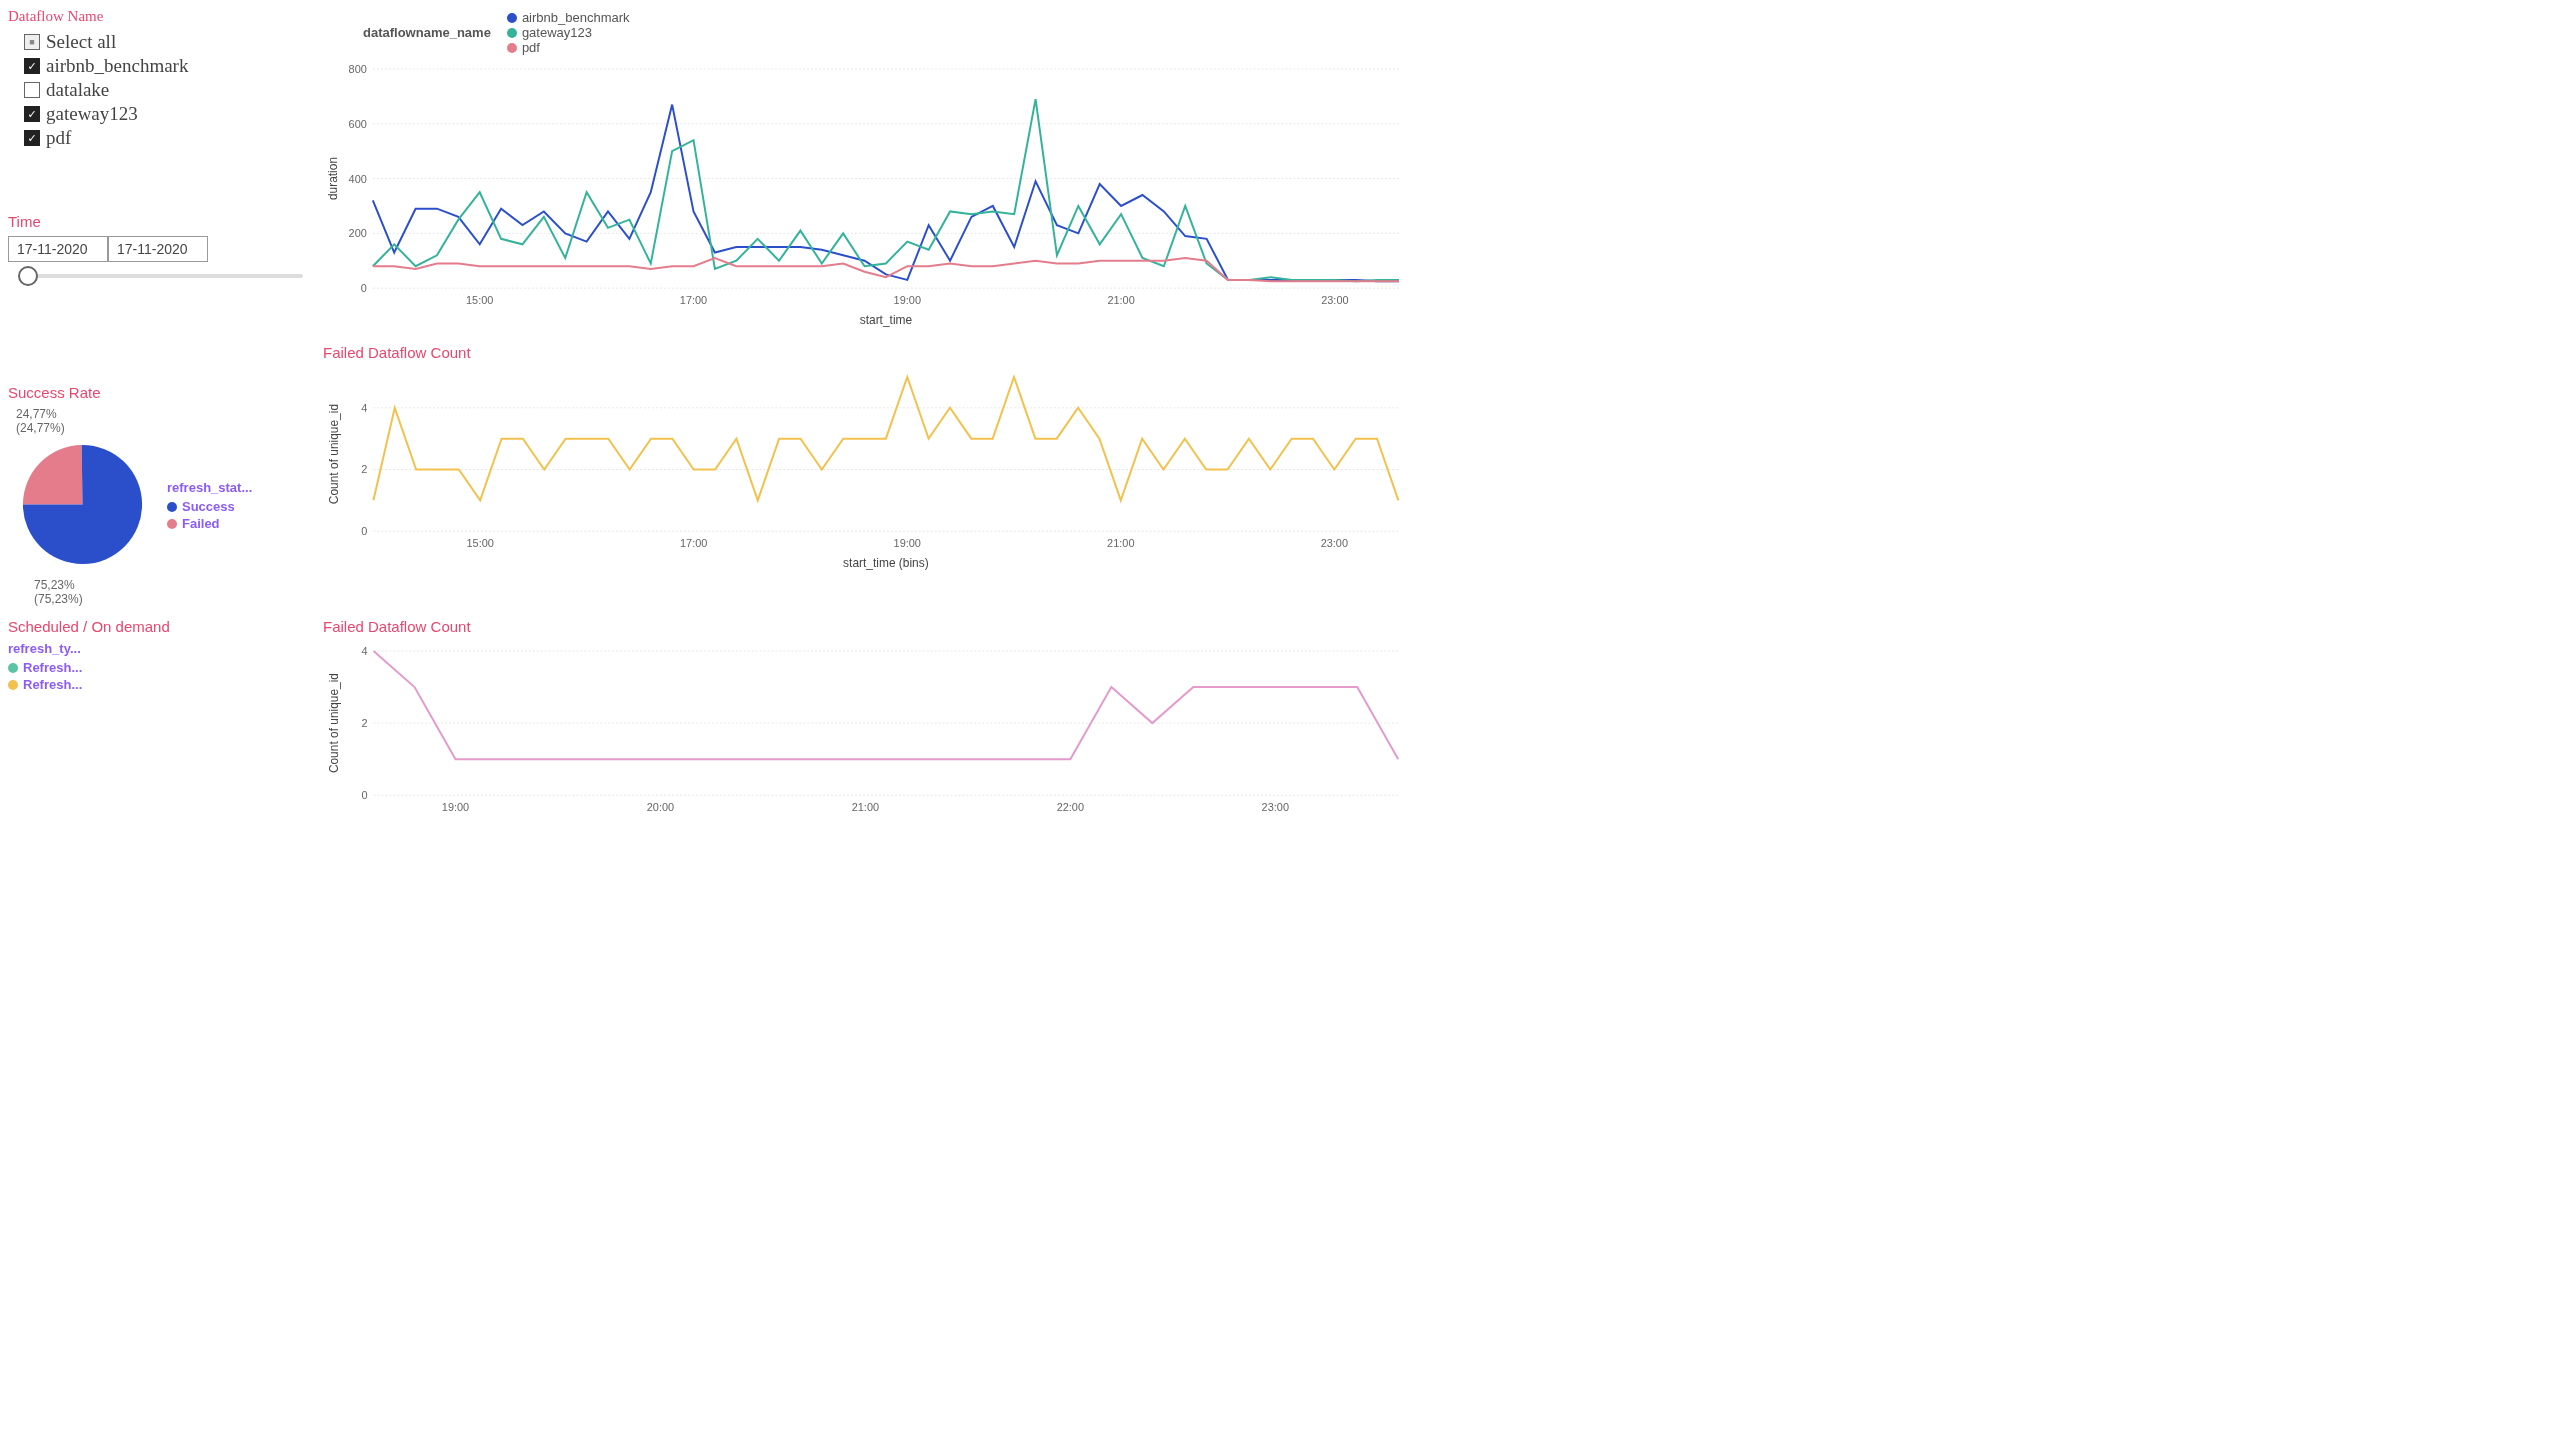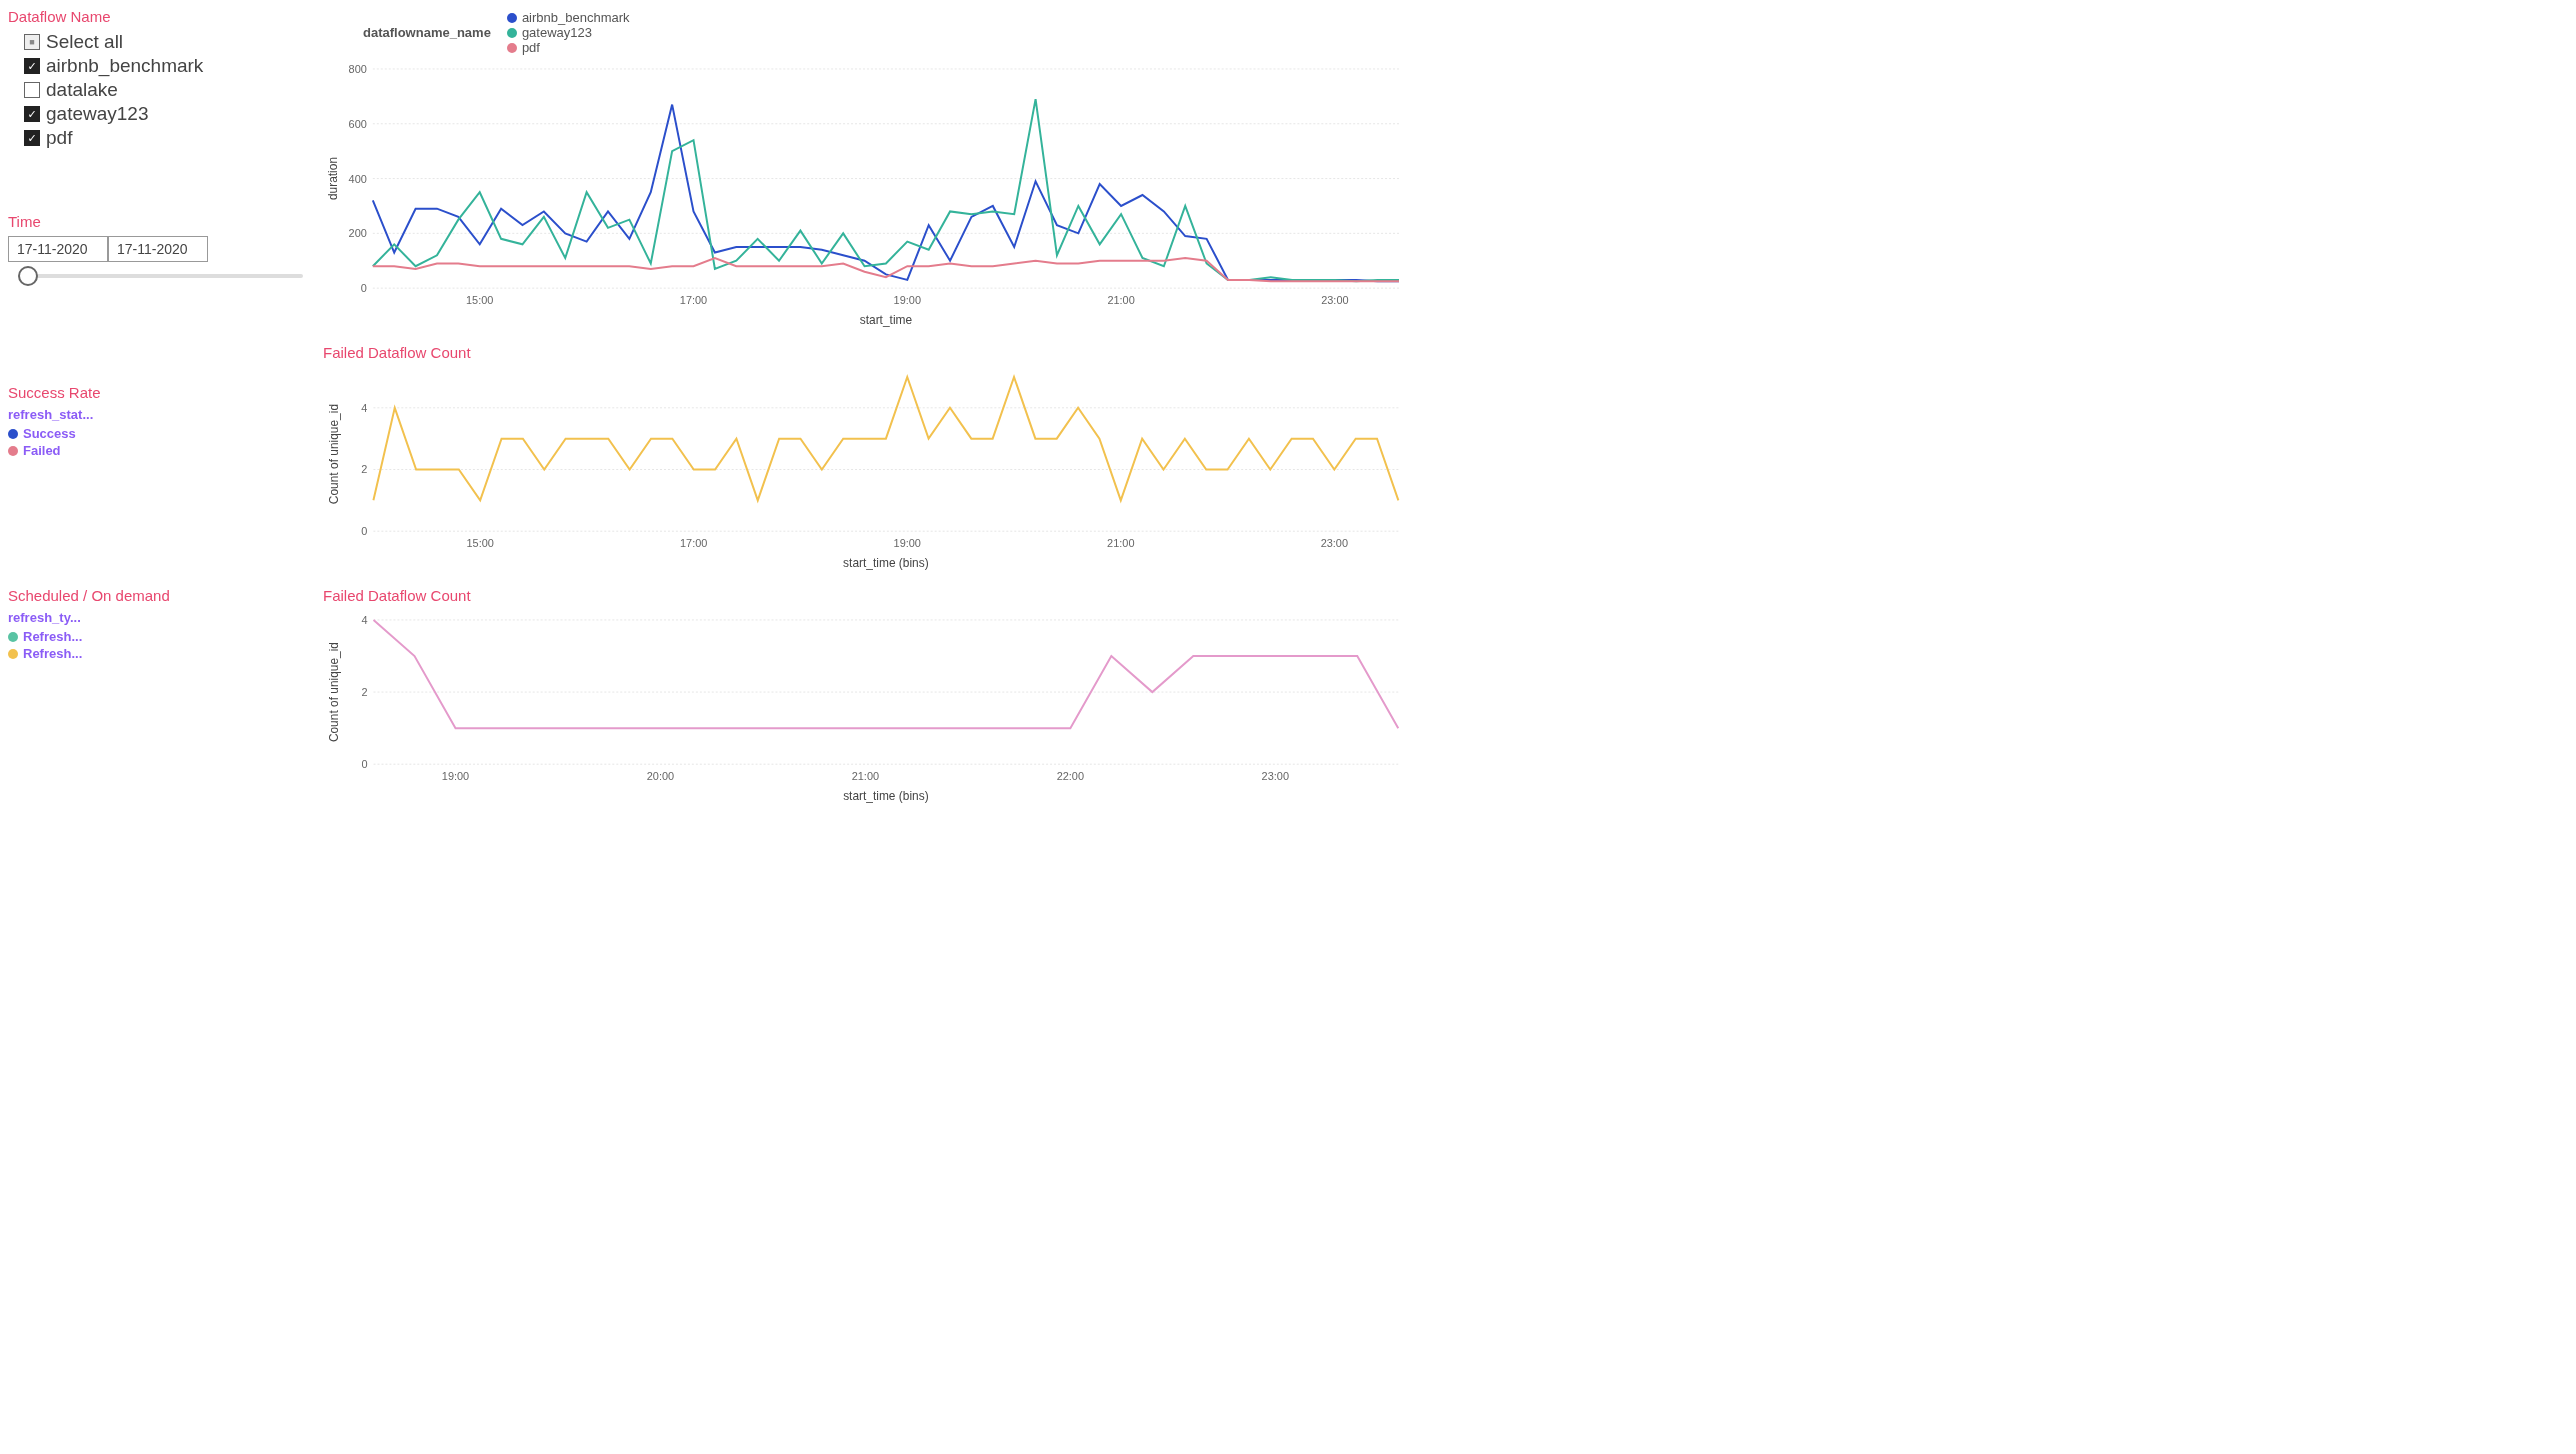--- a/index.html
+++ b/index.html
@@ -16,21 +16,21 @@
     gap: 12px 16px;
     height: 797px;
   }
   .panel-title {
     color: #E8476E;
     font-size: 15px;
     font-weight: 400;
     margin-bottom: 6px;
   }
   
-  .filter-panel { grid-column: 1; grid-row: 1; }
+  .filter-panel { grid-column: 1; grid-row: 1; font-family: Liberation Serif, serif; }
   .time-panel   { grid-column: 1; grid-row: 2; }
   .pie1-panel   { grid-column: 1; grid-row: 3; margin-top: 40px; }
   .pie2-panel   { grid-column: 1; grid-row: 4; }
   
   .chart1-panel { grid-column: 2; grid-row: 1 / span 2; }
   .chart2-panel { grid-column: 2; grid-row: 3; }
   .chart3-panel { grid-column: 2; grid-row: 4; }
 
   
   .cb-row { display:flex; align-items:center; gap:6px; font-size:19px; color:#444; margin-bottom:2px; cursor:pointer;margin-left:16px; }
@@ -104,20 +104,32 @@
       <input class="time-input" value="17-11-2020" style="">
     </div>
     <div class="slider-track">
       <div class="slider-thumb"></div>
     </div>
   </div>
 
   <div class="pie1-panel">
     <div class="panel-title">Success Rate</div>
     <div class="pie-wrap">
+      <div>
+        <div class="pie-label" style="margin-left:8px;">
+          <span>24,77%</span><br><span>(24,77%)</span>
+        </div>
+        <svg class="pie-svg" width="149" height="139" id="pie1" viewBox="0 0 150 140">
+            <path d="M75,70 L15,70 A60,60 0 0 1 74.13295060756354,10.006265115838339 Z" fill="#E47C8C"></path>
+            <path d="M75,70 L74.13295060756354,10.006265115838339 A60,60 0 1 1 15,70.00000000000001 Z" fill="#2B4FCB"></path>
+          </svg>
+        <div class="pie-label" style="margin-left:26px;">
+          <span>75,23%</span><br><span>(75,23%)</span>
+        </div>
+      </div>
       <div class="pie-legend">
         <div class="pie-legend-title">refresh_stat...</div>
         <div id="pie1-legend">
             <div class="pie-legend-item">
               <span class="swatch" style="background:#2B4FCB"></span>
               <span>Success</span>
             </div>
             <div class="pie-legend-item">
               <span class="swatch" style="background:#E47C8C"></span>
               <span>Failed</span>

